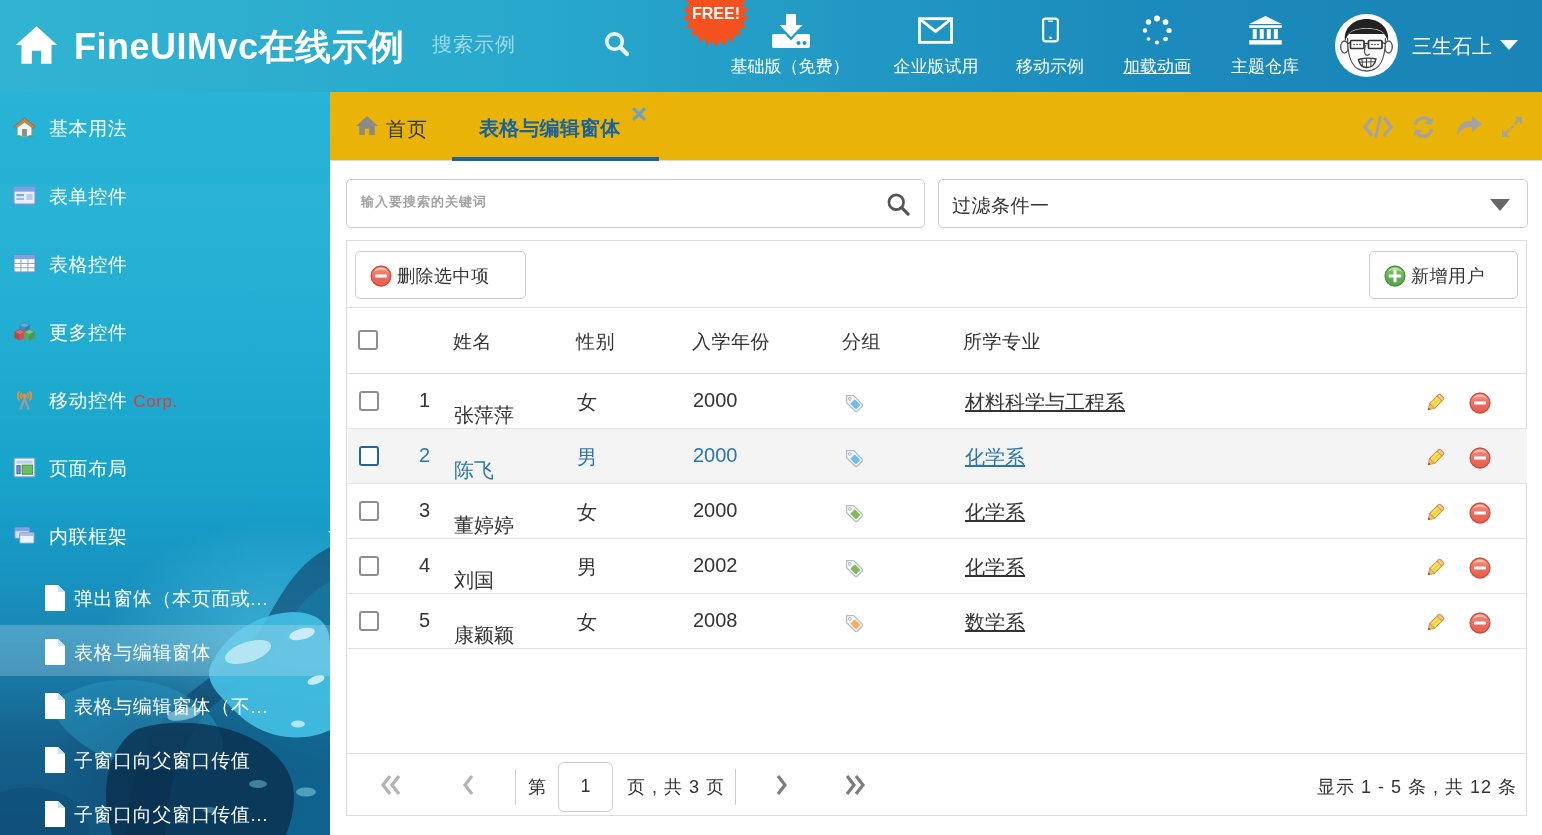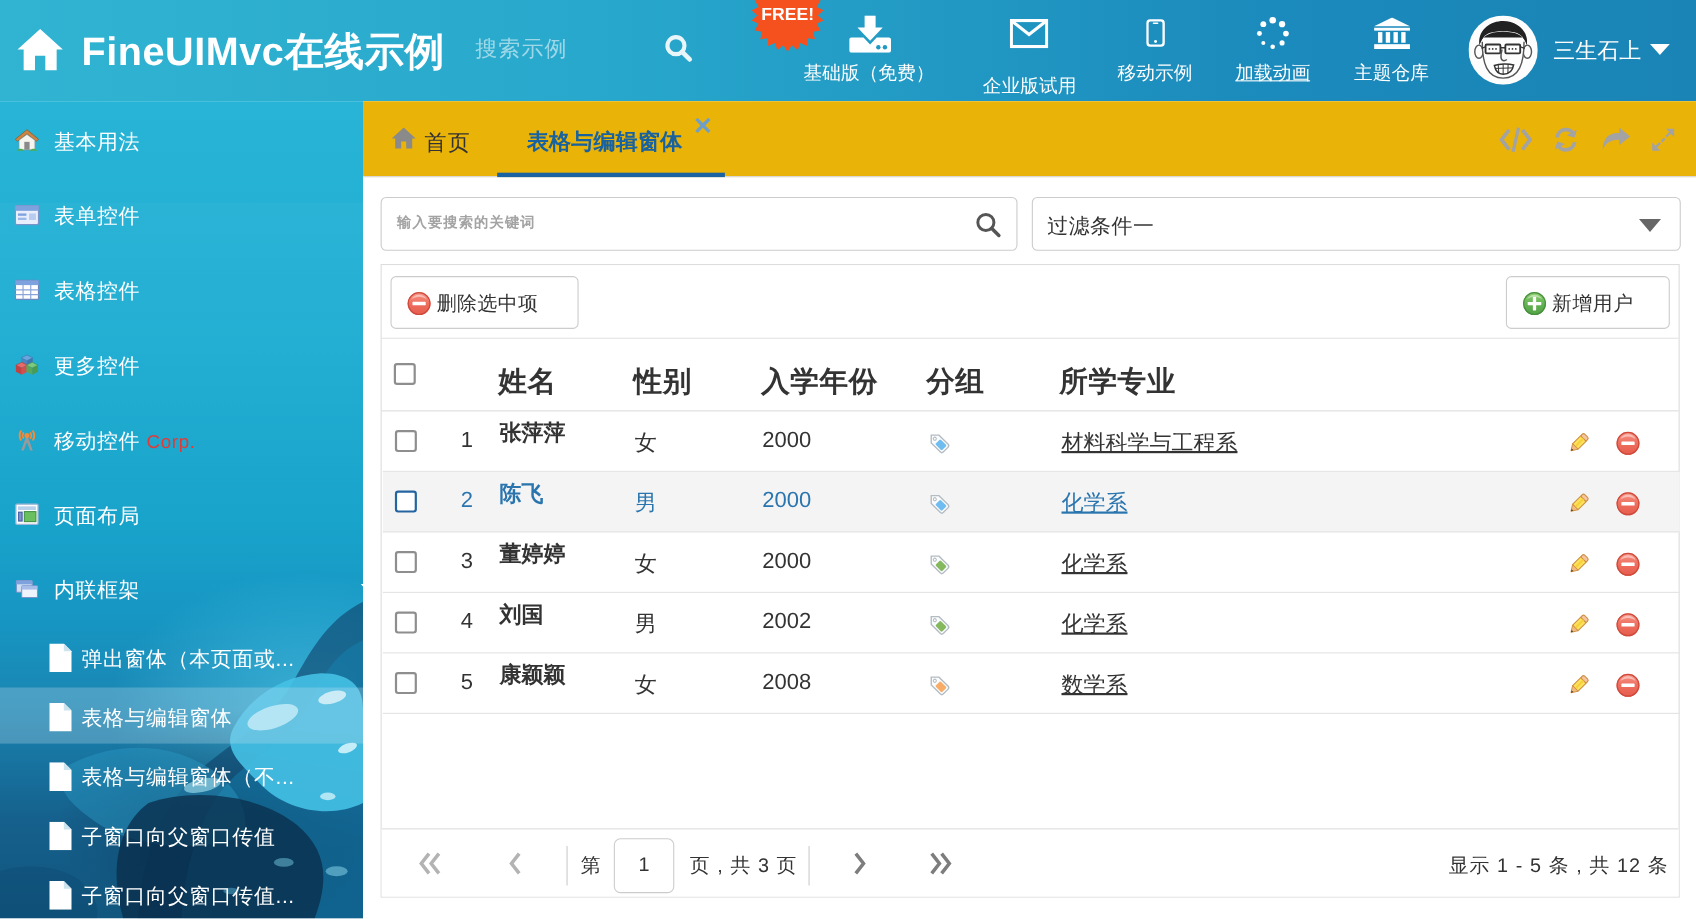--- a/index.html
+++ b/index.html
@@ -52,26 +52,26 @@
 .ph { position:absolute; left:14px; top:13px; font-size:13px; color:#a3a3a3; letter-spacing:1px;font-weight:bold; }
 .seltext { position:absolute; left:13px; top:13px; font-size:19px; color:#333; letter-spacing:0.5px; }
 
 
 #gridpanel { position:absolute; left:16px; top:148px; width:1181px; height:576px; border:1px solid #ddd; background:#fff; }
 .btn { position:absolute; height:48px; border:1px solid #ccc; border-radius:5px; background:#fff; }
 .btn .btx { position:absolute; left:41px; top:12px; font-size:18px; color:#333; letter-spacing:0.5px; }
 .cb { position:absolute; width:20px; height:20px; border:2px solid #8e8e8e; border-radius:3px; background:#fff; }
 .trow { position:absolute; left:1px; width:1179px; height:55px; border-bottom:1px solid #e3e3e3; font-size:20px; color:#333; }
 .trow .num { position:absolute; left:52px; width:30px; top:15px; text-align:right; }
-.trow .c-name { position:absolute; left:106px; top:6px;font-weight:bold; }
+.trow .c-name { position:absolute; left:106px; top:28px; }
 .trow .c-sex { position:absolute; left:229px; top:15px; }
 .trow .c-year { position:absolute; left:345px; top:15px; }
 .trow .c-tag { position:absolute; left:494px; top:17px; }
 .trow .c-major { position:absolute; left:617px; top:15px; text-decoration:underline; }
-.hcell { position:absolute; top:21px; font-size:26px; color:#333; letter-spacing:0.5px;font-weight:bold; }
+.hcell { position:absolute; top:21px; font-size:19px; color:#333; letter-spacing:0.5px; }
 
 
 #pager { position:absolute; left:0px; top:512px; width:1179px; height:62px; border-top:1px solid #ddd; background:#fff; }
 .pgsep { position:absolute; top:15px; width:1px; height:36px; background:#ccc; }
 .pgtext { position:absolute; top:21px; font-size:18px; color:#333; letter-spacing:1px; white-space:nowrap; }
 </style>
 </head>
 <body>
 <div id="stage">
 <svg width="0" height="0" style="position:absolute">
@@ -154,21 +154,21 @@
       <path d="M2 20 L13 20 L19 26.5 L25 20 L36 20 Q38 20 38 22 L38 32 Q38 34 36 34 L2 34 Q0 34 0 32 L0 22 Q0 20 2 20 Z" fill="#fff"></path>
       <circle cx="26.5" cy="29" r="2" fill="#2098c2"></circle>
       <circle cx="32.5" cy="29" r="2" fill="#2098c2"></circle>
     </svg>
     <div class="hlabel" style="left:790px;">基础版（免费）</div>
 
     <svg class="hicon" style="left:918px; top:17px;" width="35" height="27" viewBox="0 0 37 28">
       <rect x="1.5" y="1.5" width="34" height="25" fill="none" stroke="#fff" stroke-width="3"></rect>
       <path d="M2 2 L18.5 15 L35 2" fill="none" stroke="#fff" stroke-width="3"></path>
     </svg>
-    <div class="hlabel" style="left:936px;margin-top:12px;">企业版试用</div>
+    <div class="hlabel" style="left:936px;">企业版试用</div>
 
     <svg class="hicon" style="left:1042px; top:16px;" width="17" height="28" viewBox="0 0 23 34">
       <rect x="1.5" y="1.5" width="20" height="31" rx="3.5" fill="none" stroke="#fff" stroke-width="3"></rect>
       <circle cx="11.5" cy="27.5" r="1.8" fill="#fff"></circle>
       <rect x="8" y="4" width="7" height="2" rx="1" fill="#fff"></rect>
     </svg>
     <div class="hlabel" style="left:1050px;">移动示例</div>
 
     <svg class="hicon" style="left:1140px; top:15px;" width="34" height="31" viewBox="0 0 36 36">
       <g fill="#fff">

